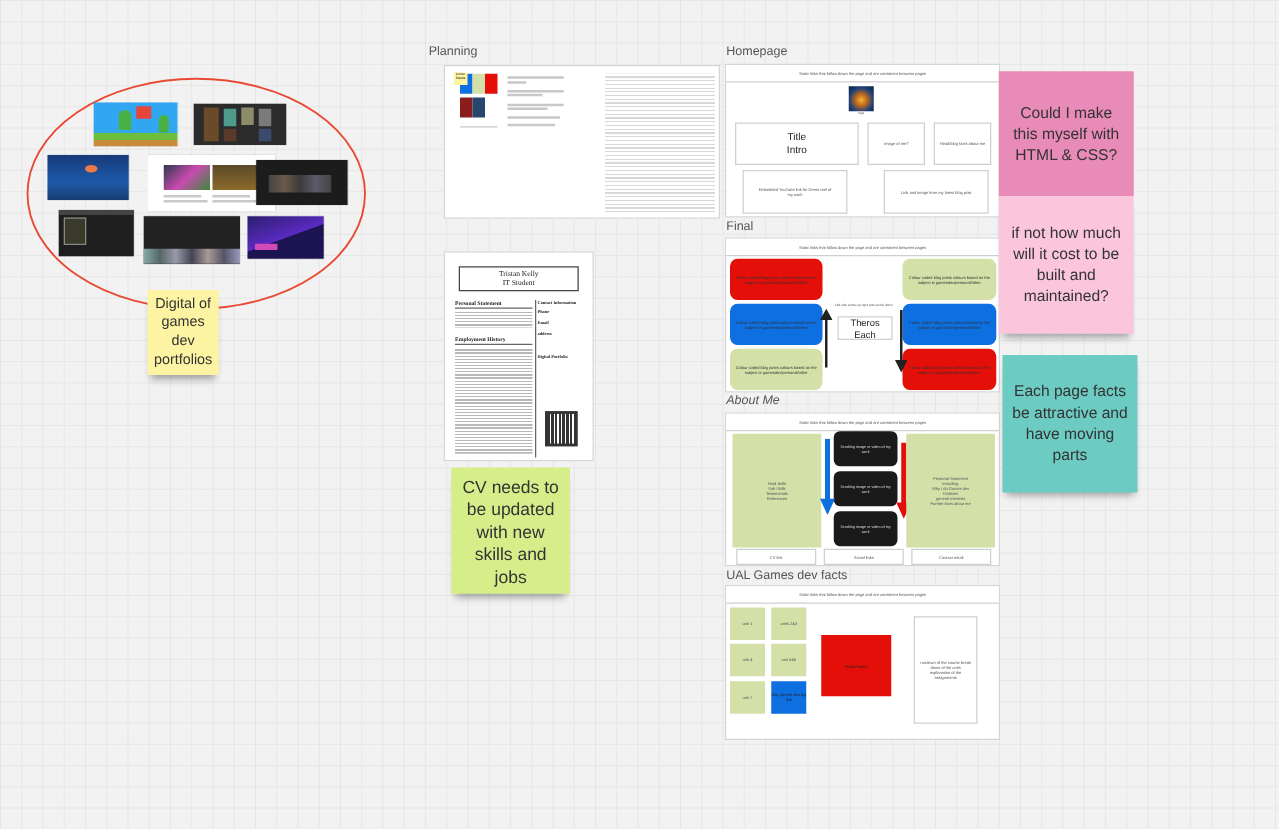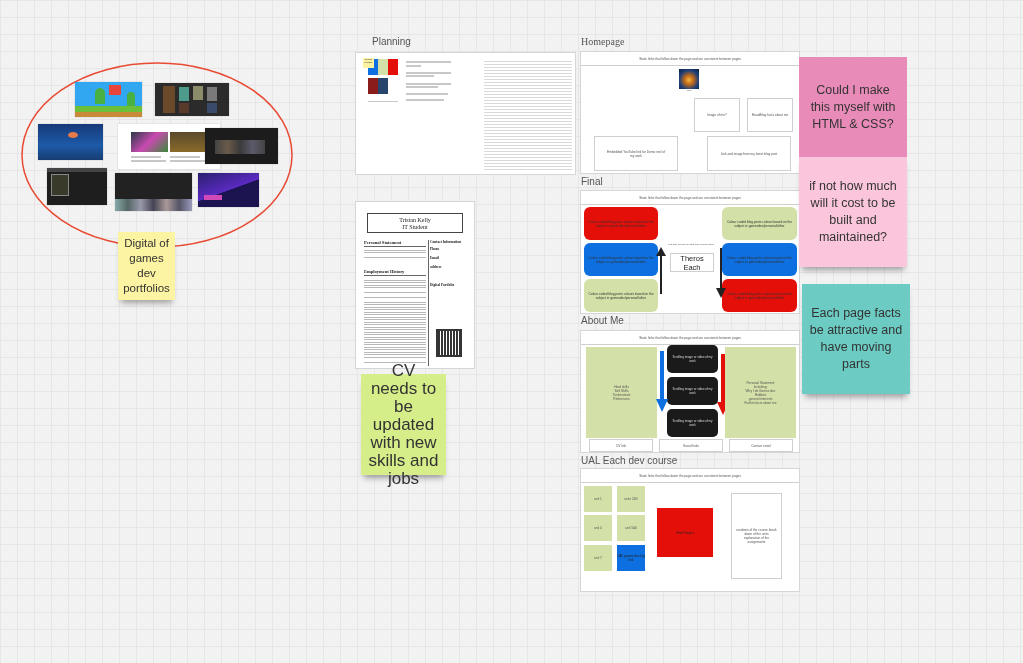--- a/index.html
+++ b/index.html
@@ -76,21 +76,21 @@
   <div class="abs" style="left:0;top:26px;width:77px;height:12px;background:linear-gradient(90deg,#8aa,#566,#99a,#445,#a99,#556,#99b);"></div>
 </div>
 <div class="thumb" style="left:198px;top:173px;width:61px;height:34px;background:linear-gradient(160deg,#2a1f6e 0%,#5b2ac2 50%,#1b1450 51%);">
   <div class="abs" style="left:6px;top:22px;width:18px;height:5px;background:#d14ab8;"></div>
 </div>
 
 <div class="sticky" style="left:118px;top:232px;width:57px;height:68px;background:#fdf4a3;font-size:11.5px;line-height:15px;">
   <span>Digital of games dev portfolios</span>
 </div>
 
-<div class="frame-title" style="left:372px;top:36px;">Planning</div>
+<div class="frame-title" style="left:343px;top:36px;">Planning</div>
 <div class="frame" style="left:355px;top:52px;width:221px;height:123px;">
   <div class="abs" style="left:12px;top:6px;width:10px;height:16px;background:#0e6fe0;"></div>
   <div class="abs" style="left:22px;top:6px;width:10px;height:16px;background:#d3e0a8;"></div>
   <div class="abs" style="left:32px;top:6px;width:10px;height:16px;background:#e50f0a;"></div>
   <div class="abs" style="left:12px;top:25px;width:10px;height:16px;background:#8b1c1c;"></div>
   <div class="abs" style="left:22px;top:25px;width:10px;height:16px;background:#26466e;"></div>
   <div class="abs" style="left:7px;top:5px;width:11px;height:10px;background:#fdf4a3;font-size:2.5px;line-height:3px;text-align:center;">
     <span>Colour Palette</span>
   </div>
   <div class="textline" style="left:12px;top:48px;width:30px;height:1px;"></div>
@@ -120,31 +120,35 @@
   <div class="abs" style="left:72px;top:38px;width:1px;height:126px;background:#666;"></div>
   <div class="abs" style="left:74px;top:38px;font-family:'Liberation Serif',serif;font-size:3.5px;font-weight:bold;">Contact Information</div>
   <div class="abs" style="left:74px;top:45px;font-family:'Liberation Serif',serif;font-size:3.5px;font-weight:bold;">Phone</div>
   <div class="abs" style="left:74px;top:54px;font-family:'Liberation Serif',serif;font-size:3.5px;font-weight:bold;">Email</div>
   <div class="abs" style="left:74px;top:63px;font-family:'Liberation Serif',serif;font-size:3.5px;font-weight:bold;">address</div>
   <div class="abs" style="left:74px;top:81px;font-family:'Liberation Serif',serif;font-size:3.5px;font-weight:bold;">Digital Portfolio</div>
   <div class="abs" style="left:80px;top:127px;width:26px;height:28px;background:
     repeating-linear-gradient(90deg,#111 0,#111 2px,#fff 2px,#fff 3px),#111;opacity:0.85;border:2px solid #111;"></div>
 </div>
 
-<div class="sticky" style="left:361px;top:374px;width:85px;height:101px;background:#d6ee8a;font-size:17px;line-height:18px;">
+<div class="sticky" style="left:361px;top:374px;width:95px;height:101px;background:#d6ee8a;font-size:14px;line-height:18px;">
   <span>CV needs to be updated with new skills and jobs</span>
 </div>
 
-<div class="frame-title" style="left:581px;top:36px;font-family:Liberation Serif, serif;">Homepage</div>
+<div class="frame-title" style="left:581px;top:36px;">Homepage</div>
 <div class="frame" style="left:580px;top:51px;width:220px;height:123px;">
   <div class="box tiny" style="left:0;top:0;width:218px;height:14px;border-width:0 0 1px 0;">
     <span>Static links that follow down the page and are consistent between pages</span>
   </div>
   <div class="abs" style="left:98px;top:17px;width:20px;height:20px;background:radial-gradient(circle at 50% 55%,#f5b63a 0%,#c06a1a 30%,#1d3f7a 65%,#0e1e3a 100%);"></div>
   <div class="abs tiny" style="left:98px;top:37px;width:20px;font-size:2.5px;">logo</div>
+  <div class="box" style="left:7px;top:46px;width:99px;height:34px;flex-direction:column;font-size:8px;line-height:10px;">
+    <span>Title</span>
+    <span>Intro</span>
+  </div>
   <div class="box tiny" style="left:113px;top:46px;width:46px;height:34px;">
     <span>Image of me?</span>
   </div>
   <div class="box tiny" style="left:166px;top:46px;width:46px;height:34px;">
     <span>Head/blog facts about me</span>
   </div>
   <div class="box tiny" style="left:13px;top:84px;width:84px;height:35px;padding:0 10px;">
     <span>Embedded YouTube link for Demo reel of my work</span>
   </div>
   <div class="box tiny" style="left:126px;top:84px;width:84px;height:35px;">
@@ -182,21 +186,21 @@
   <svg class="abs" style="left:75px;top:55px;" width="10" height="50">
     <line x1="5" y1="48" x2="5" y2="8" stroke="#222" stroke-width="2"></line>
     <polygon points="0,10 5,1 10,10" fill="#222"></polygon>
   </svg>
   <svg class="abs" style="left:135px;top:55px;" width="10" height="55">
     <line x1="5" y1="2" x2="5" y2="44" stroke="#222" stroke-width="2"></line>
     <polygon points="0,42 5,52 10,42" fill="#222"></polygon>
   </svg>
 </div>
 
-<div class="frame-title" style="left:581px;top:315px;">About Me</div>
+<div class="frame-title" style="left:581px;top:315px;font-style:italic;">About Me</div>
 <div class="frame" style="left:580px;top:330px;width:220px;height:123px;">
   <div class="box tiny" style="left:0;top:0;width:218px;height:14px;border-width:0 0 1px 0;">
     <span>Static links that follow down the page and are consistent between pages</span>
   </div>
   <div class="box tiny green" style="left:5px;top:16px;width:71px;height:91px;border:none;white-space:pre-line;">
     <span>Hard skills
 Soft Skills
 Testimonials
 References</span>
   </div>
@@ -229,21 +233,21 @@
     <span>CV link</span>
   </div>
   <div class="box tiny" style="left:78px;top:108px;width:64px;height:13px;">
     <span>Social links</span>
   </div>
   <div class="box tiny" style="left:148px;top:108px;width:64px;height:13px;">
     <span>Contact email</span>
   </div>
 </div>
 
-<div class="frame-title" style="left:581px;top:455px;">UAL Each dev course</div>
+<div class="frame-title" style="left:581px;top:455px;">UAL Games dev facts</div>
 <div class="frame" style="left:580px;top:468px;width:220px;height:124px;">
   <div class="box tiny" style="left:0;top:0;width:218px;height:14px;border-width:0 0 1px 0;">
     <span>Static links that follow down the page and are consistent between pages</span>
   </div>
   <div class="box tiny green" style="left:3px;top:17px;width:28px;height:26px;border:none;">
       <span>unit 1</span>
     </div>
   <div class="box tiny green" style="left:36px;top:17px;width:28px;height:26px;border:none;">
       <span>units 2&amp;3</span>
     </div>

